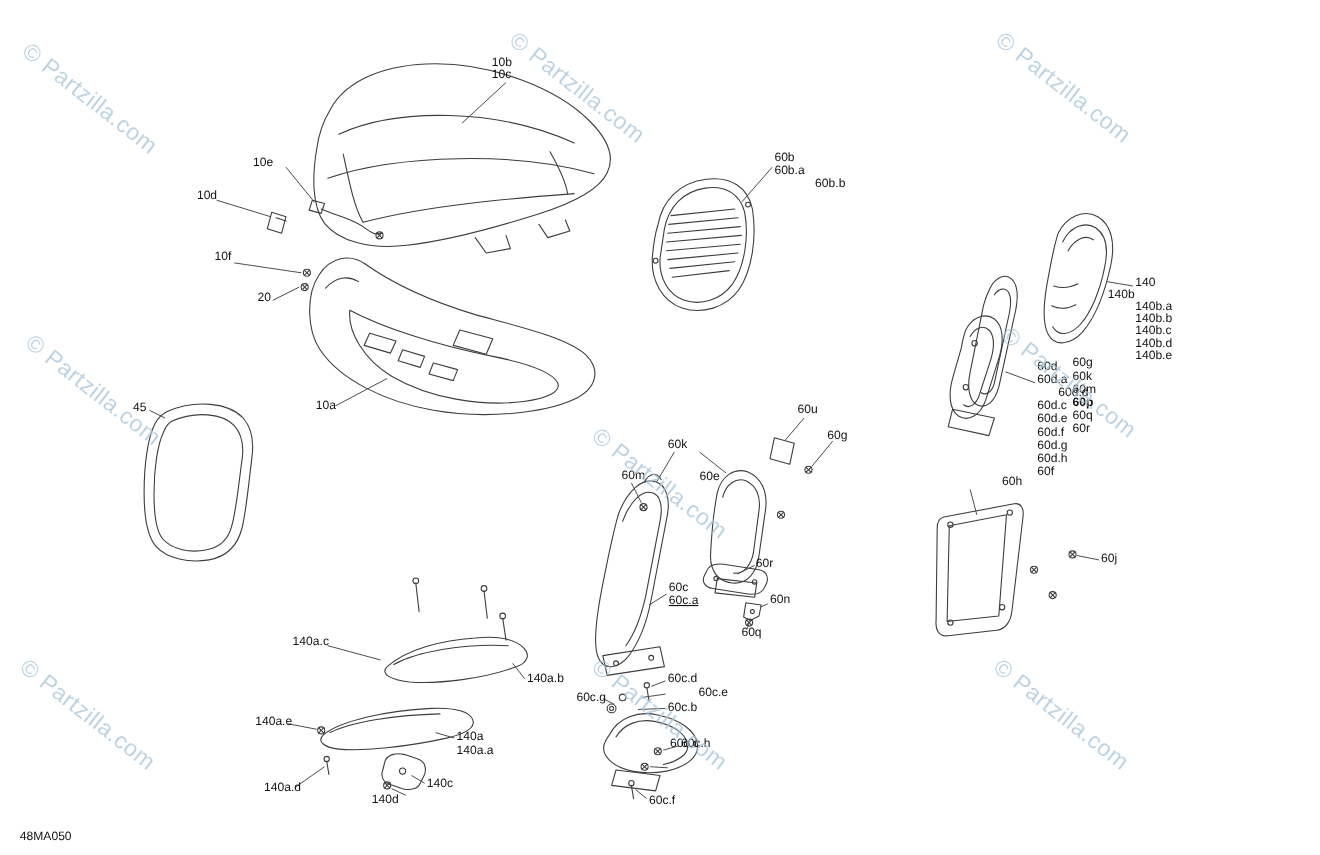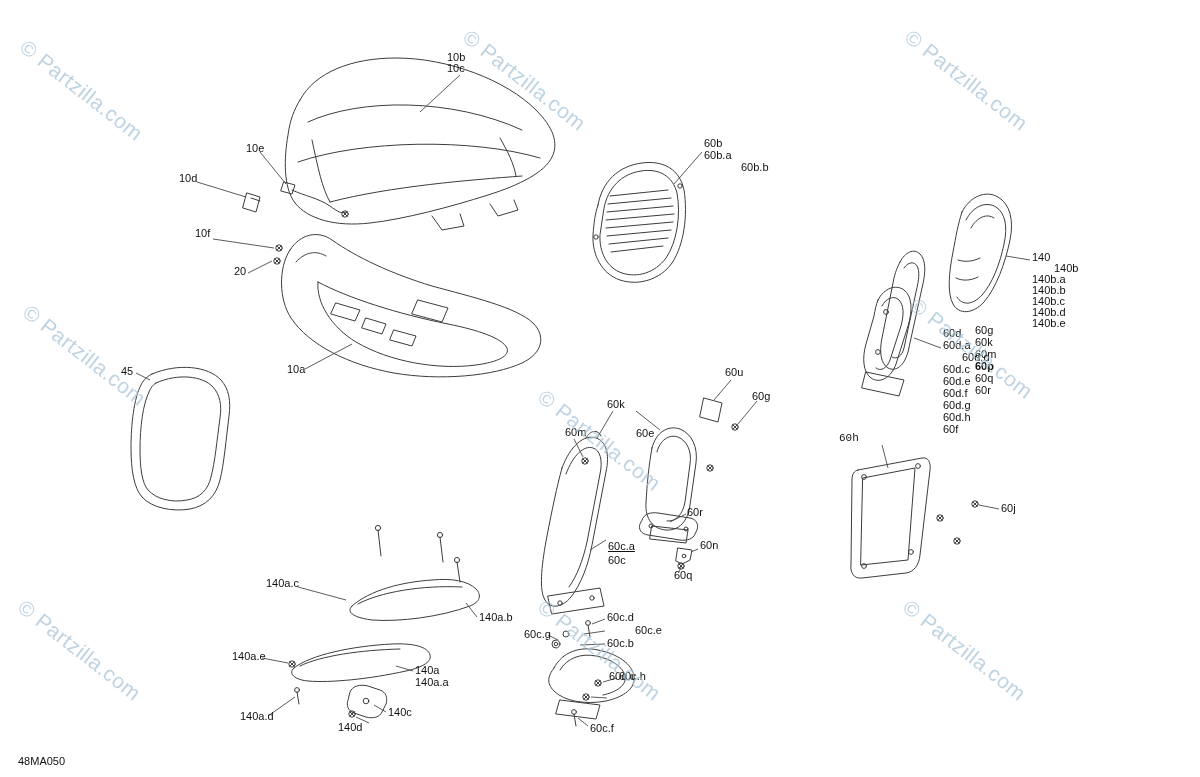--- a/index.html
+++ b/index.html
@@ -249,31 +249,31 @@
       <line x1="268" y1="716" x2="295" y2="697"></line>
       <line x1="386" y1="712" x2="374" y2="705"></line>
       <line x1="607" y1="698" x2="591" y2="697"></line>
       <line x1="369" y1="723" x2="356" y2="717"></line>
       <line x1="588" y1="726" x2="578" y2="718"></line>
     </svg>
 
   <div id="label-layer">
       <div class="part-label" style="left: 447px; top: 52px;">10b</div>
       <div class="part-label" style="left: 447px; top: 63px;">10c</div>
-      <div class="part-label" style="left: 246px; top: 143px;">10e</div>
+      <div class="part-label" style="left: 230px; top: 143px;">10e</div>
       <div class="part-label" style="left: 179px; top: 173px;">10d</div>
       <div class="part-label" style="left: 195px; top: 228px;">10f</div>
       <div class="part-label" style="left: 234px; top: 266px;">20</div>
       <div class="part-label" style="left: 287px; top: 364px;">10a</div>
       <div class="part-label" style="left: 121px; top: 366px;">45</div>
       <div class="part-label" style="left: 704px; top: 138px;">60b</div>
       <div class="part-label" style="left: 704px; top: 150px;">60b.a</div>
       <div class="part-label" style="left: 704px; top: 162px; margin-left: 37px;">60b.b</div>
       <div class="part-label" style="left: 1032px; top: 252px;">140</div>
-      <div class="part-label" style="left: 1054px; top: 263px; text-align: right;">140b</div>
+      <div class="part-label" style="left: 1007px; top: 263px; text-align: right;">140b</div>
       <div class="part-label" style="left: 1032px; top: 274px;">140b.a</div>
       <div class="part-label" style="left: 1032px; top: 285px;">140b.b</div>
       <div class="part-label" style="left: 1032px; top: 296px;">140b.c</div>
       <div class="part-label" style="left: 1032px; top: 307px;">140b.d</div>
       <div class="part-label" style="left: 1032px; top: 318px;">140b.e</div>
       <div class="part-label" style="left: 943px; top: 328px;">60d</div>
       <div class="part-label" style="left: 943px; top: 340px;">60d.a</div>
       <div class="part-label" style="left: 943px; top: 352px; margin-left: 19px;">60d.d</div>
       <div class="part-label" style="left: 943px; top: 364px;">60d.c</div>
       <div class="part-label" style="left: 943px; top: 376px;">60d.e</div>
@@ -285,24 +285,24 @@
       <div class="part-label" style="left: 975px; top: 337px;">60k</div>
       <div class="part-label" style="left: 975px; top: 349px;">60m</div>
       <div class="part-label" style="left: 975px; top: 361px; font-weight: bold;">60p</div>
       <div class="part-label" style="left: 975px; top: 373px;">60q</div>
       <div class="part-label" style="left: 975px; top: 385px;">60r</div>
       <div class="part-label" style="left: 725px; top: 367px;">60u</div>
       <div class="part-label" style="left: 752px; top: 391px;">60g</div>
       <div class="part-label" style="left: 607px; top: 399px;">60k</div>
       <div class="part-label" style="left: 636px; top: 399px; margin-top: 29px;">60e</div>
       <div class="part-label" style="left: 565px; top: 427px;">60m</div>
-      <div class="part-label" style="left: 839px; top: 433px; font-family: Liberation Mono, monospace;">60h</div>
+      <div class="part-label" style="left: 911px; top: 433px;">60h</div>
       <div class="part-label" style="left: 1001px; top: 503px;">60j</div>
       <div class="part-label" style="left: 687px; top: 507px;">60r</div>
-      <div class="part-label" style="left: 608px; top: 529px; margin-top: 26px;">60c</div>
+      <div class="part-label" style="left: 608px; top: 529px;">60c</div>
       <div class="part-label" style="left: 608px; top: 541px; text-decoration: underline;">60c.a</div>
       <div class="part-label" style="left: 700px; top: 540px;">60n</div>
       <div class="part-label" style="left: 674px; top: 570px;">60q</div>
       <div class="part-label" style="left: 266px; top: 578px;">140a.c</div>
       <div class="part-label" style="left: 479px; top: 612px;">140a.b</div>
       <div class="part-label" style="left: 607px; top: 612px;">60c.d</div>
       <div class="part-label" style="left: 524px; top: 629px;">60c.g</div>
       <div class="part-label" style="left: 607px; top: 625px; margin-left: 28px;">60c.e</div>
       <div class="part-label" style="left: 607px; top: 638px;">60c.b</div>
       <div class="part-label" style="left: 232px; top: 651px;">140a.e</div>

